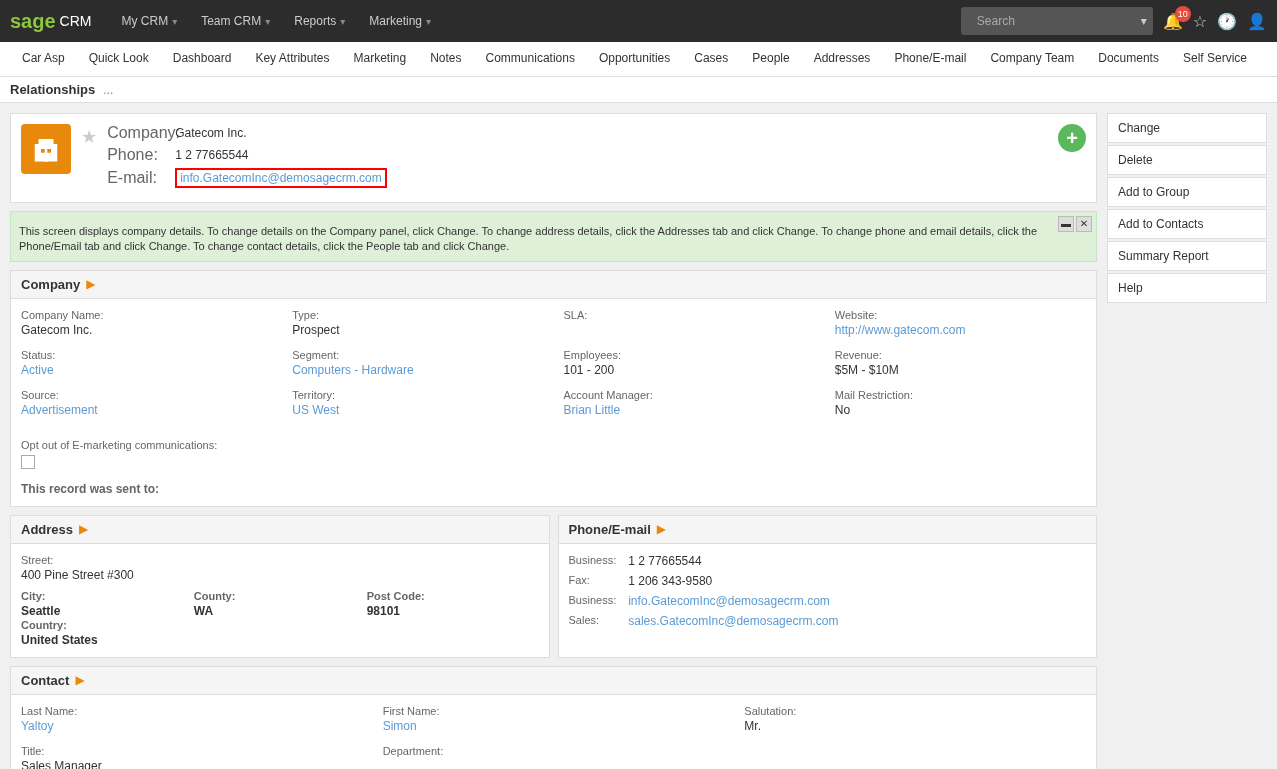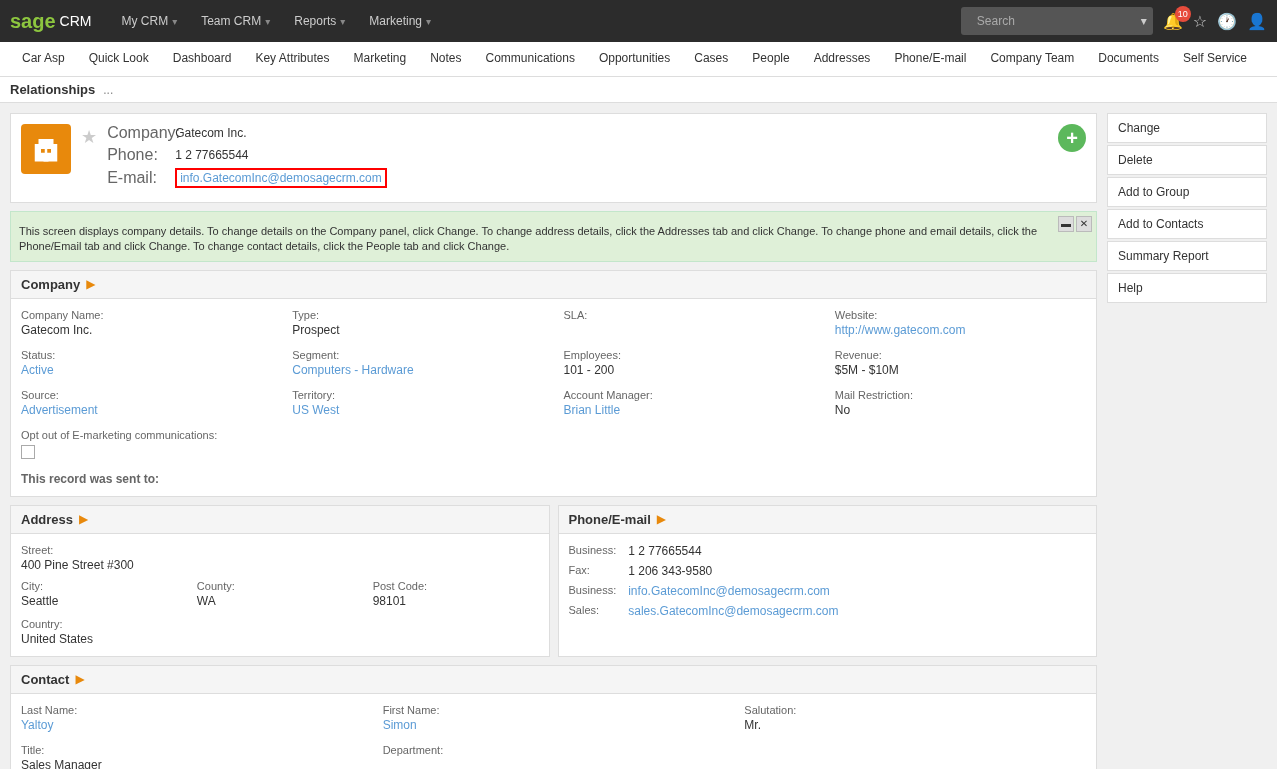--- a/index.html
+++ b/index.html
@@ -451,21 +451,21 @@
           </div>
           <div class="detail-item">
             <div class="detail-label">Account Manager:</div>
             <a class="detail-link">Brian Little</a>
           </div>
           <div class="detail-item">
             <div class="detail-label">Mail Restriction:</div>
             <div class="detail-value">No</div>
           </div>
         </div>
-        <div style="margin-top:12px;">
+        <div style="margin-top:22px;">
           <div class="detail-label">Opt out of E-marketing communications:</div>
           <div class="checkbox-small"></div>
         </div>
         <div style="margin-top:10px;">
           <div class="sent-to-label">This record was sent to:</div>
         </div>
       </div>
     </div>
 
     <div style="display:grid; grid-template-columns:1fr 1fr; gap:8px; margin-bottom:8px;">
@@ -473,21 +473,21 @@
       <div class="section-panel" style="margin-bottom:0;">
         <div class="section-header">
           <span class="section-title">Address</span>
           <span class="section-arrow">▶</span>
         </div>
         <div class="section-body">
           <div style="margin-bottom:8px;">
             <div class="detail-label">Street:</div>
             <div class="detail-value">400 Pine Street #300</div>
           </div>
-          <div style="display:grid; grid-template-columns:1fr 1fr 1fr; gap:10px;">
+          <div style="display:grid; grid-template-columns:1fr 1fr 1fr; gap:1px;font-weight:bold;">
             <div>
               <div class="detail-label">City:</div>
               <div class="detail-value">Seattle</div>
             </div>
             <div>
               <div class="detail-label">County:</div>
               <div class="detail-value">WA</div>
             </div>
             <div>
               <div class="detail-label">Post Code:</div>

